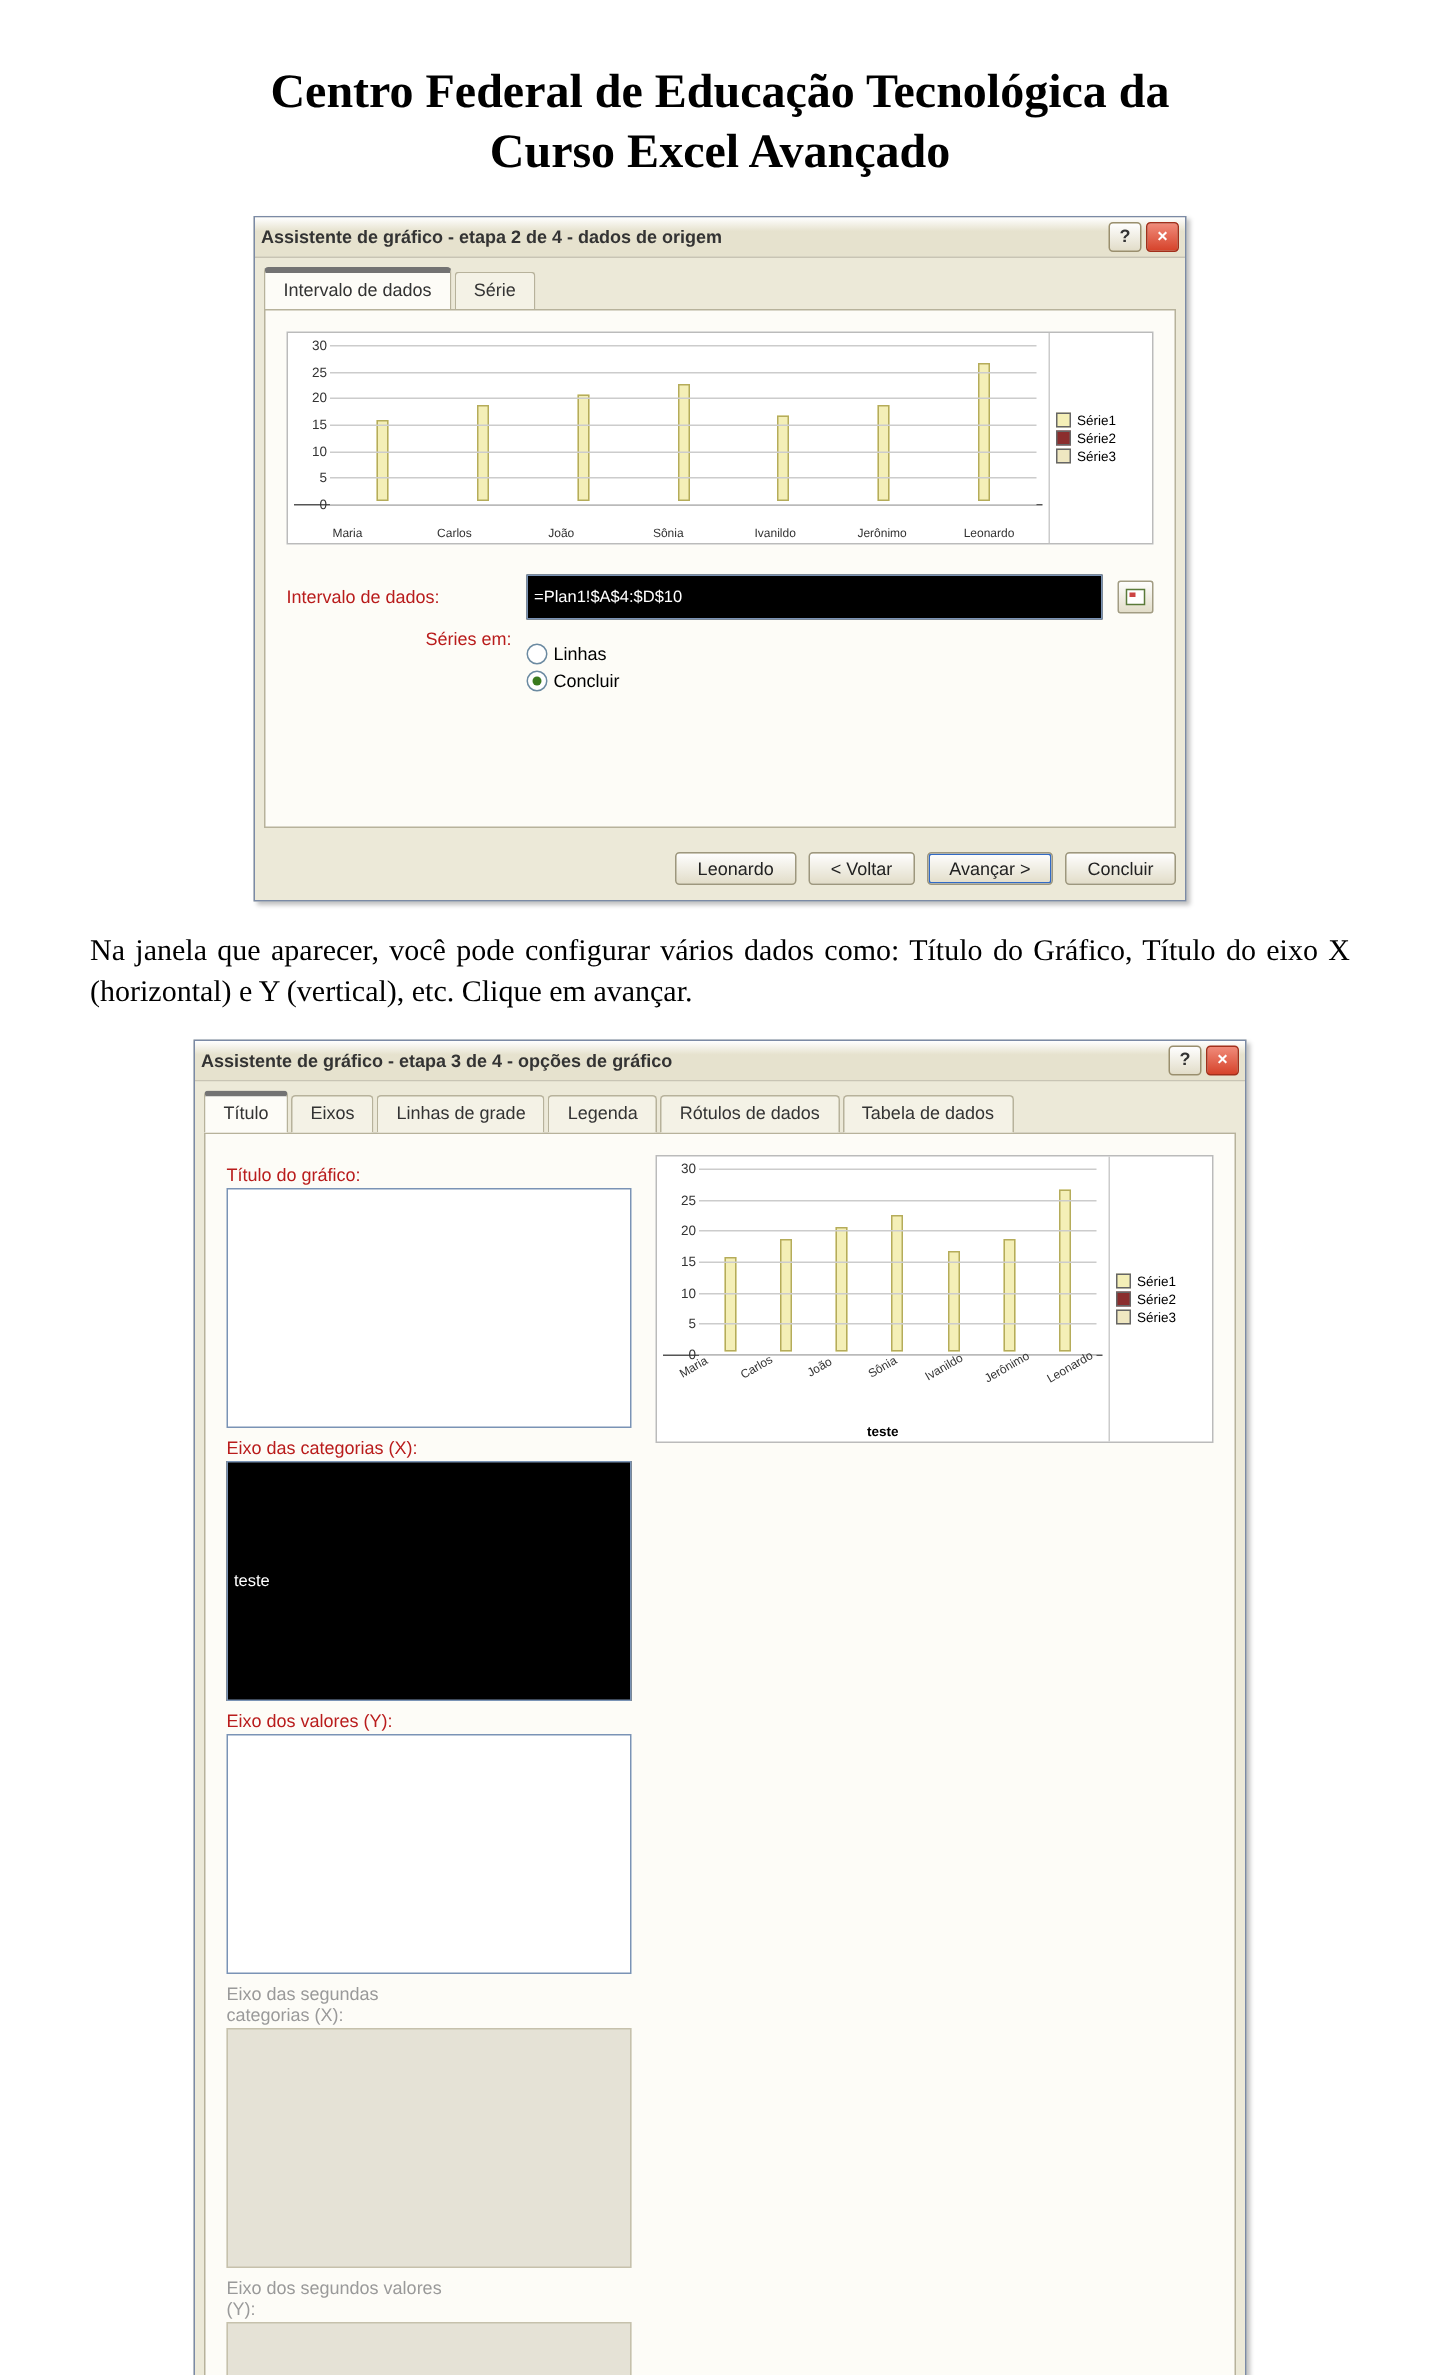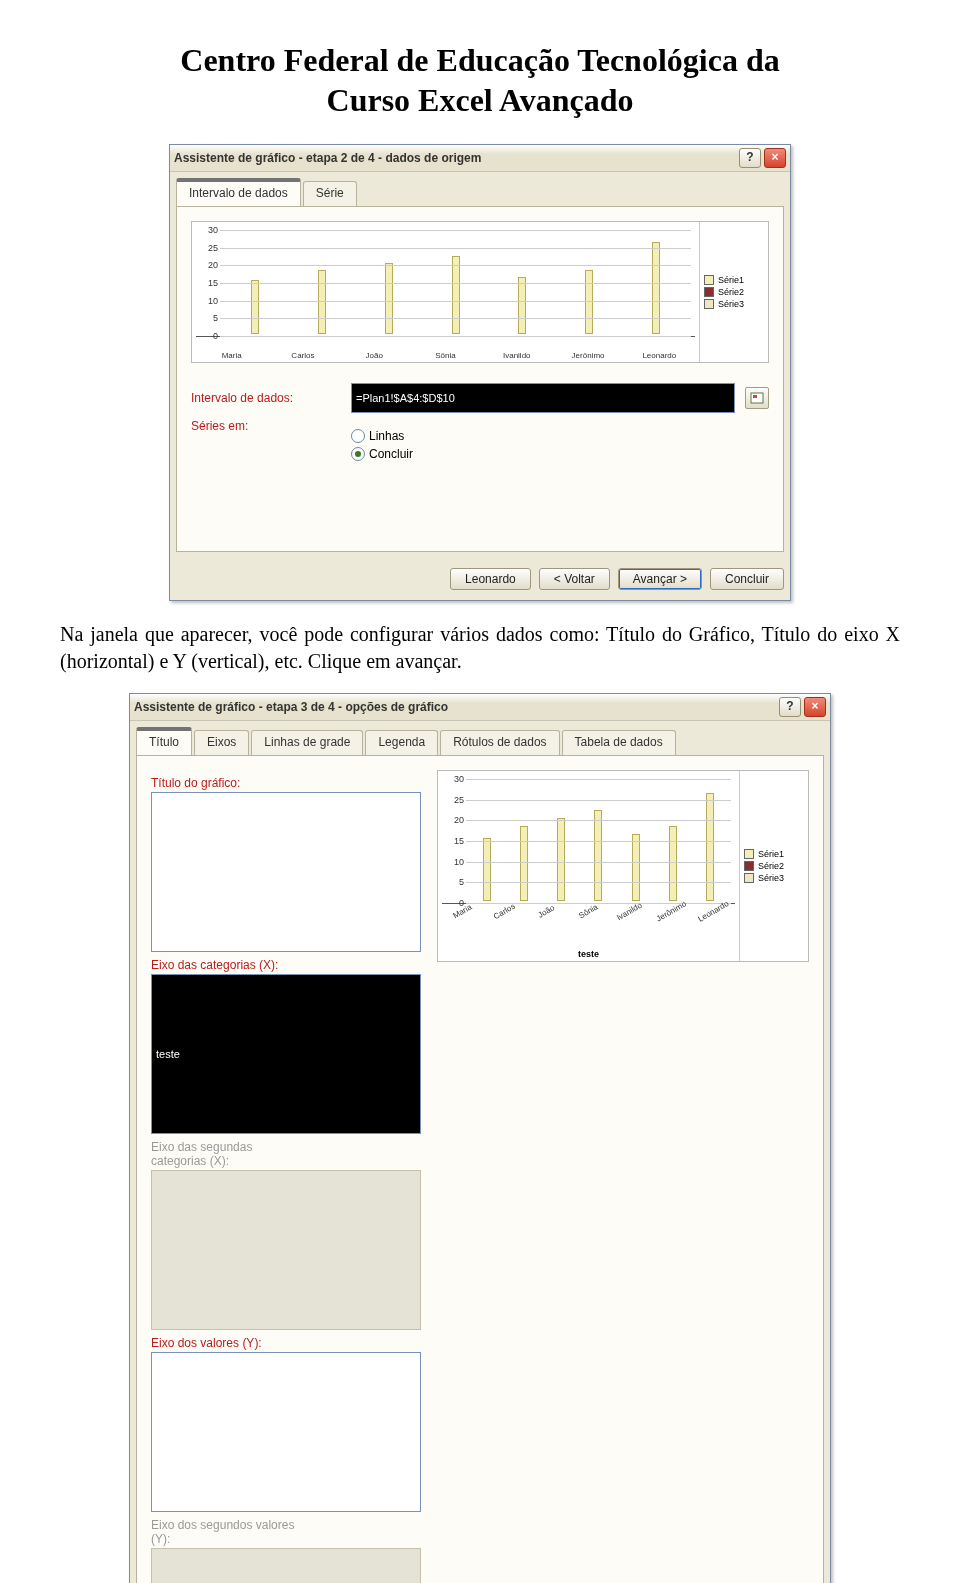--- a/index.html
+++ b/index.html
@@ -258,21 +258,21 @@
     <div class="form-row">
       <label>Intervalo de dados:</label>
       <div class="txt dark">=Plan1!$A$4:$D$10</div>
       <div class="picker-btn">
         <svg width="14" height="12" viewBox="0 0 14 12">
             <rect x="1" y="1" width="12" height="10" fill="#fff" stroke="#5a7a3a"></rect>
             <rect x="3" y="3" width="4" height="3" fill="#c44"></rect>
           </svg>
       </div>
     </div>
-    <div class="form-row" style="align-items:flex-start;">
+    <div class="form-row" style="align-items:flex-start;text-align:right;">
       <label>Séries em:</label>
       <div class="radio" style="flex-direction:column;align-items:flex-start;gap:4px;margin-top:10px;">
         <div class="radio-item">
           <span class="rdot"></span>
           <span>Linhas</span>
         </div>
         <div class="radio-item">
           <span class="rdot">
               <span class="fill"></span>
             </span>
@@ -310,27 +310,27 @@
     <div class="two-col">
       <div class="col-left">
         <div class="form-row" style="flex-direction:column;align-items:flex-start;gap:2px;">
           <label>Título do gráfico:</label>
           <div class="txt short" style="width:100%;"></div>
         </div>
         <div class="form-row" style="flex-direction:column;align-items:flex-start;gap:2px;">
           <label>Eixo das categorias (X):</label>
           <div class="txt short dark" style="width:100%;">teste</div>
         </div>
+        <div class="form-row" style="flex-direction:column;align-items:flex-start;gap:2px;">
+          <label>Eixo dos valores (Y):</label>
+          <div class="txt short" style="width:100%;"></div>
+        </div>
         <div class="form-row disabled" style="flex-direction:column;align-items:flex-start;gap:2px;">
           <label>Eixo das segundas categorias (X):</label>
           <div class="txt short dis" style="width:100%;"></div>
-        </div>
-        <div class="form-row" style="flex-direction:column;align-items:flex-start;gap:2px;">
-          <label>Eixo dos valores (Y):</label>
-          <div class="txt short" style="width:100%;"></div>
         </div>
         <div class="form-row disabled" style="flex-direction:column;align-items:flex-start;gap:2px;">
           <label>Eixo dos segundos valores (Y):</label>
           <div class="txt short dis" style="width:100%;"></div>
         </div>
       </div>
       <div class="col-right">
         <div class="chart-wrap" style="height:190px;">
           <div class="chart">
             <div class="plot" id="plot2">

